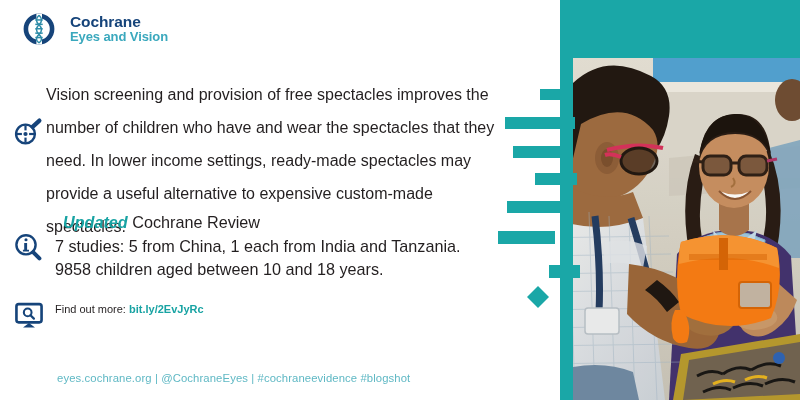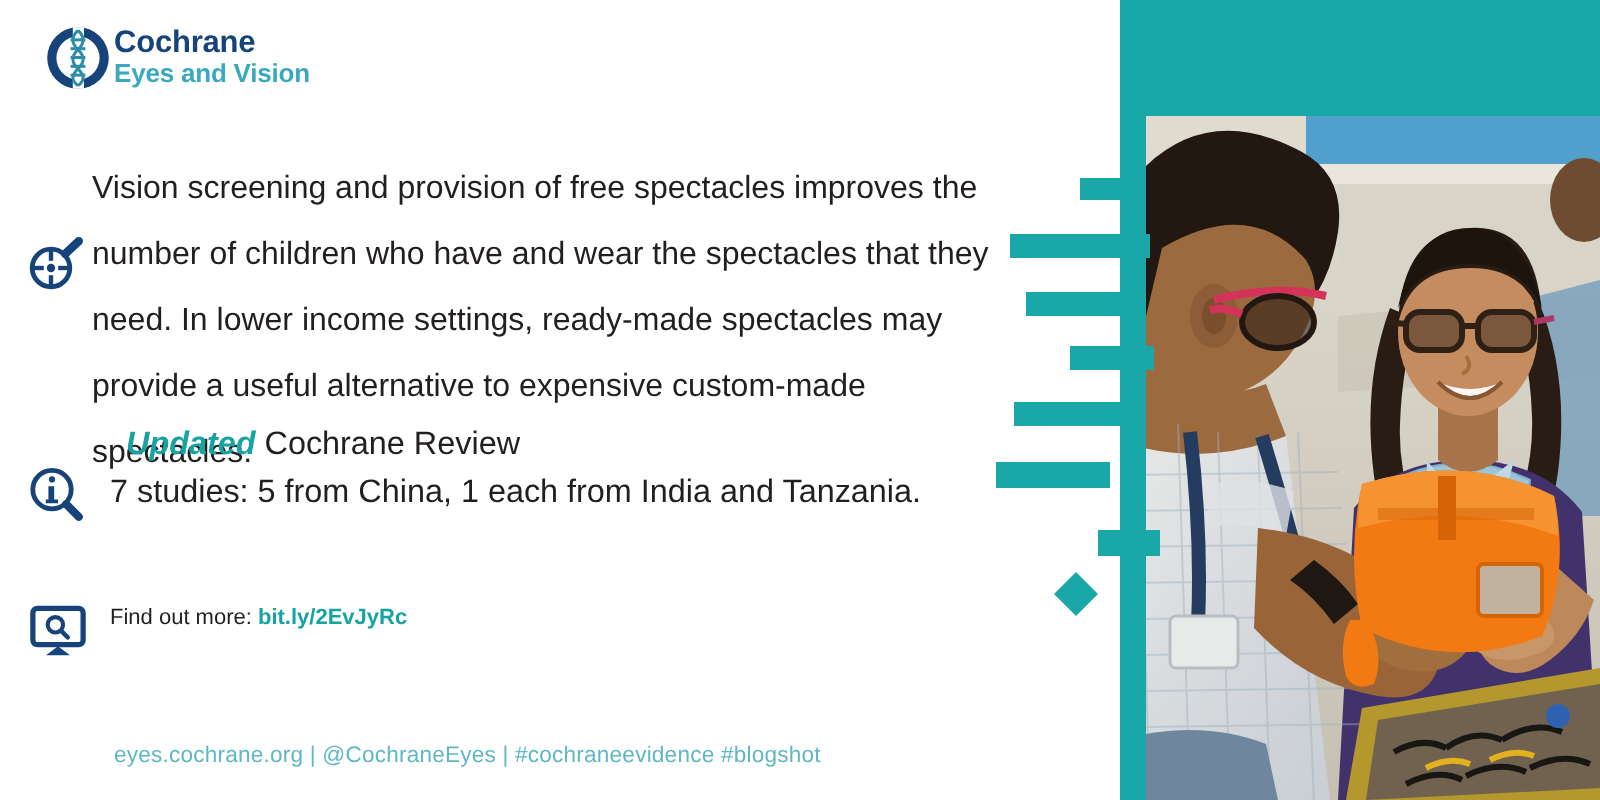--- a/index.html
+++ b/index.html
@@ -25,21 +25,21 @@
     width: 560px; height: 400px;
     background: #ffffff;
   }
 
   
   .logo-block {
     position: absolute;
     left: 22px; top: 12px;
     display: flex;
     align-items: center;
-    gap: 1px;
+    gap: 14px;
   }
   .logo-mark { width: 34px; height: 34px; display:block; }
   .logo-words {
     display: flex;
     flex-direction: column;
     line-height: 1.08;
   }
   .logo-line1 {
     font-size: 15.5px;
     font-weight: bold;
@@ -207,20 +207,21 @@
         <line x1="17.6" y1="16.3" x2="21.2" y2="19.9" stroke="#16447a" stroke-width="2.4" stroke-linecap="round"></line>
         <path d="M9.6 29.4 L16 24.6 L22.4 29.4 Z" fill="#16447a"></path>
       </svg>
     </span>
 
     <div class="para-main">Vision screening and provision of free spectacles improves the number of children who have and wear the spectacles that they need. In lower income settings, ready-made spectacles may provide a useful alternative to expensive custom-made spectacles.</div>
 
     <div class="para-updated">
       <span class="updated-word">Updated</span><span>&nbsp;</span><span>Cochrane Review</span><br>
       <span>7 studies: 5 from China, 1 each from India and Tanzania.</span><br>
+      <span>9858 children aged between 10 and 18 years.</span>
     </div>
 
     <div class="findout">
       <span>Find out more:</span><span>&nbsp;</span><span class="url">bit.ly/2EvJyRc</span>
     </div>
 
     <div class="footer">eyes.cochrane.org | @CochraneEyes | #cochraneevidence #blogshot</div>
   </div>
 
   <div class="right-panel"></div>

